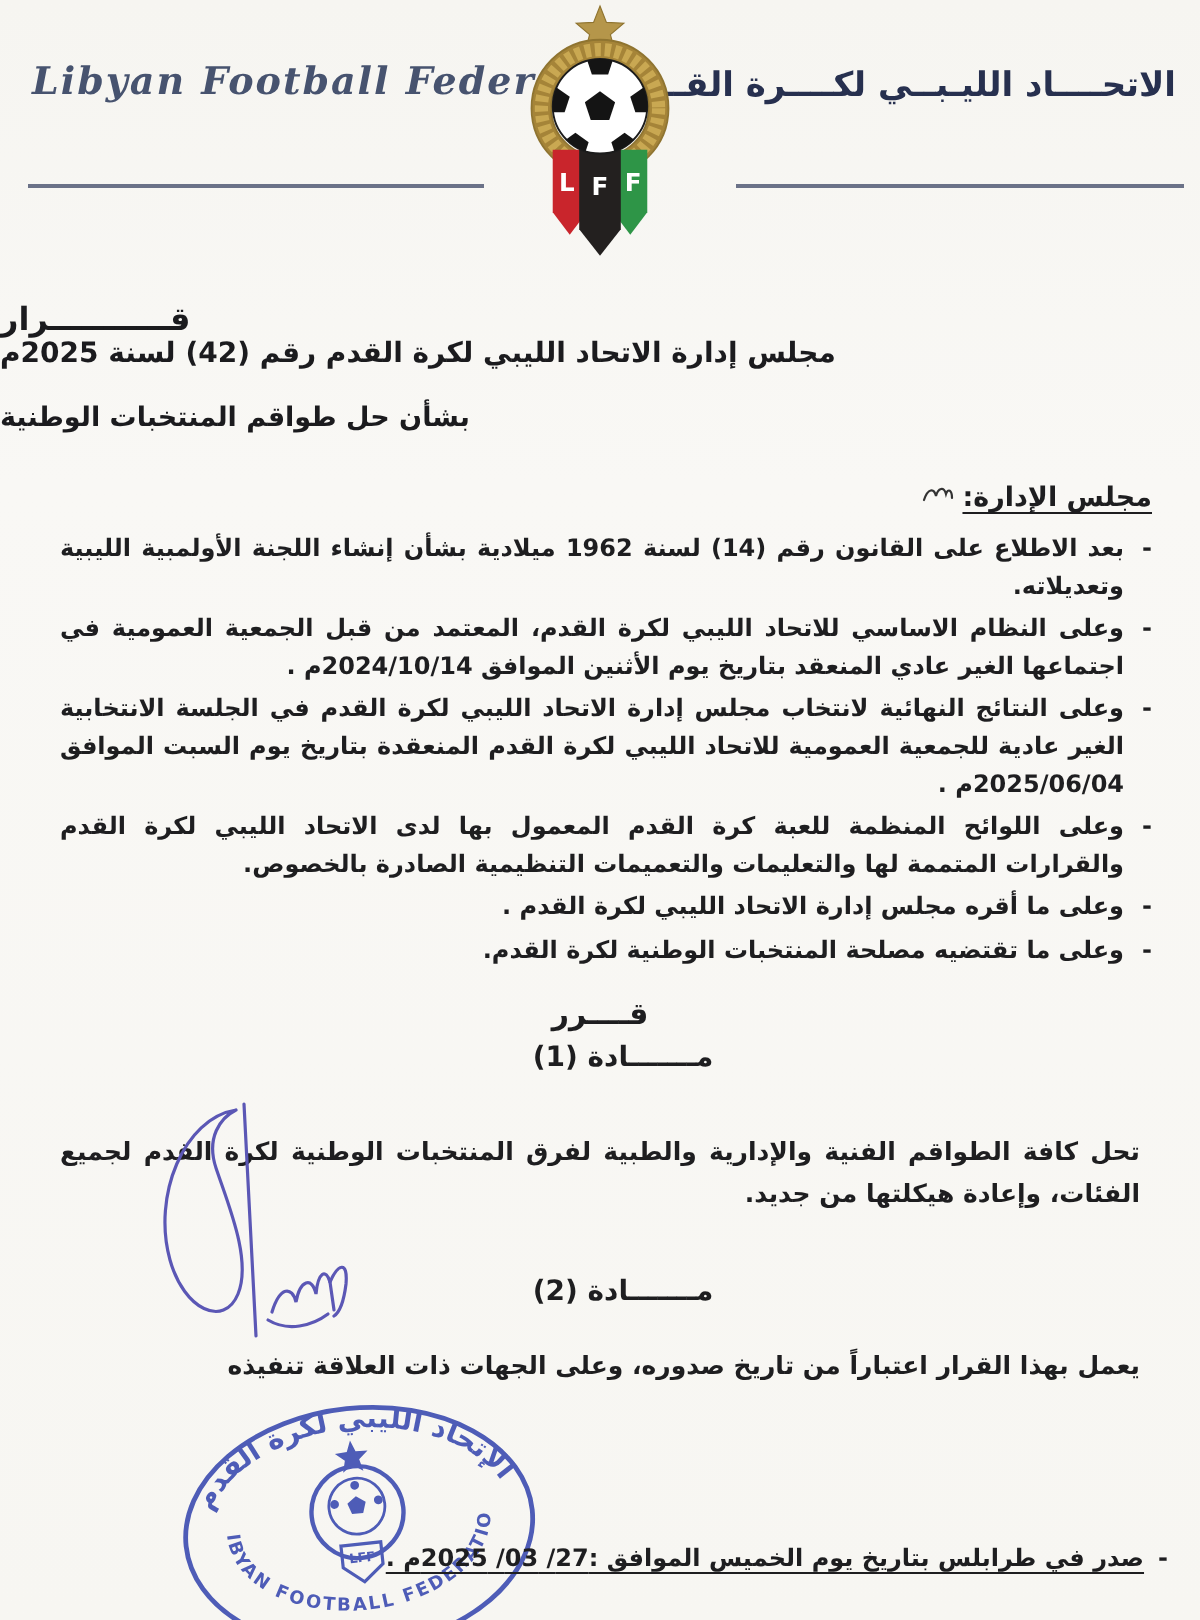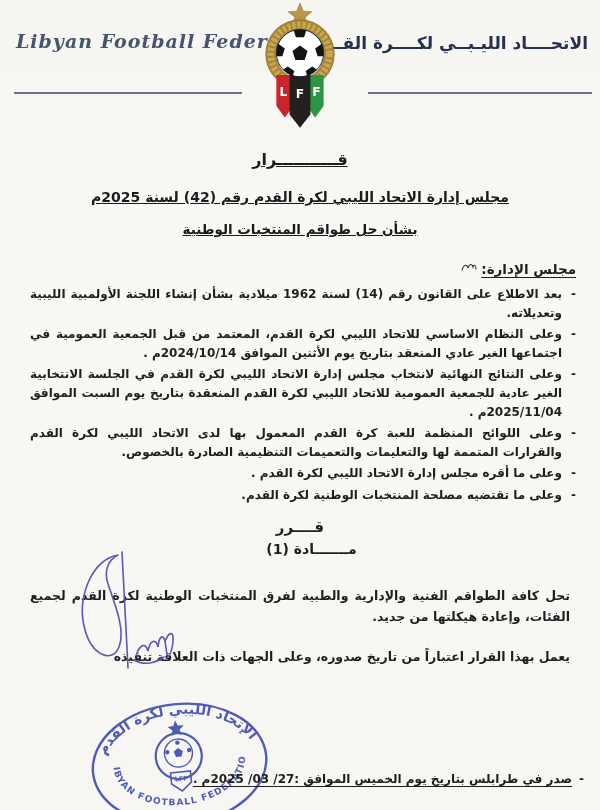--- a/index.html
+++ b/index.html
@@ -24,23 +24,23 @@
     font-family:"DejaVu Serif", serif; font-style:italic; font-weight:bold;
     font-size:19px; color:#47536f; letter-spacing:1px; white-space:nowrap;
   }
   .arabic-title{
     position:absolute; right:12px; top:33px;
     font-size:17px; font-weight:bold; color:#27304f; direction:rtl; white-space:nowrap;
   }
   .logo{ position:absolute; left:50%; transform:translateX(-50%); top:2px; z-index:2; }
 
   
-  .title-block{ text-align:center; direction:rtl; font-weight:bold; margin-top:10px; color:#1b1b1e;text-decoration:underline; }
+  .title-block{ text-align:left; direction:rtl; font-weight:bold; margin-top:10px; color:#1b1b1e; }
   .decision-word{ font-size:16px; letter-spacing:.5px; }
-  .title-line1{ font-size:14px; margin-top:20px; }
+  .title-line1{ font-size:14px; margin-top:0; }
   .title-line2{ font-size:13.5px; margin-top:16px; }
 
   
   .preamble{ direction:rtl; padding:0 24px 0 30px; margin-top:24px; }
   .preamble-head-row{ display:flex; align-items:flex-start; gap:4px; }
   .preamble-heading{
     font-weight:bold; font-size:13.5px; text-decoration:underline;
     text-underline-offset:3px;
     text-align:center;
   }
@@ -144,21 +144,21 @@
       <li class="bullet">
         <span class="dash">-</span>
         <span>بعد الاطلاع على القانون رقم (14) لسنة 1962 ميلادية بشأن إنشاء اللجنة الأولمبية الليبية وتعديلاته.</span>
       </li>
       <li class="bullet">
         <span class="dash">-</span>
         <span>وعلى النظام الاساسي للاتحاد الليبي لكرة القدم، المعتمد من قبل الجمعية العمومية في اجتماعها الغير عادي المنعقد بتاريخ يوم الأثنين الموافق 2024/10/14م .</span>
       </li>
       <li class="bullet">
         <span class="dash">-</span>
-        <span>وعلى النتائج النهائية لانتخاب مجلس إدارة الاتحاد الليبي لكرة القدم في الجلسة الانتخابية الغير عادية للجمعية العمومية للاتحاد الليبي لكرة القدم المنعقدة بتاريخ يوم السبت الموافق 2025/11/04م .</span>
+        <span>وعلى النتائج النهائية لانتخاب مجلس إدارة الاتحاد الليبي لكرة القدم في الجلسة الانتخابية الغير عادية للجمعية العمومية للاتحاد الليبي لكرة القدم المنعقدة بتاريخ يوم السبت الموافق 2025/06/04م .</span>
       </li>
       <li class="bullet">
         <span class="dash">-</span>
         <span>وعلى اللوائح المنظمة للعبة كرة القدم المعمول بها لدى الاتحاد الليبي لكرة القدم والقرارات المتممة لها والتعليمات والتعميمات التنظيمية الصادرة بالخصوص.</span>
       </li>
       <li class="bullet">
         <span class="dash">-</span>
         <span>وعلى ما أقره مجلس إدارة الاتحاد الليبي لكرة القدم .</span>
       </li>
       <li class="bullet">
@@ -166,20 +166,21 @@
         <span>وعلى ما تقتضيه مصلحة المنتخبات الوطنية لكرة القدم.</span>
       </li>
     </ul>
   </div>
 
   <div class="decided-word">قــــرر</div>
 
   <div class="article-heading">مـــــــادة (1)</div>
   <div class="article-body">تحل كافة الطواقم الفنية والإدارية والطبية لفرق المنتخبات الوطنية  لكرة القدم لجميع الفئات، وإعادة هيكلتها من جديد.</div>
 
+  <div class="article-heading second">مـــــــادة (2)</div>
   <div class="article-body single">يعمل بهذا القرار اعتباراً من تاريخ صدوره، وعلى الجهات ذات العلاقة تنفيذه</div>
 
   <div class="signature">
     <svg width="150" height="135" viewBox="0 0 150 135">
       <g fill="none" stroke="#5b57b5" stroke-width="1.6" stroke-linecap="round">
         <path d="M48 5 C22 9, 6 48, 15 80 C22 105, 42 114, 49 97 C56 80, 44 52, 38 34 C33 19, 40 9, 48 5"></path>
         <path d="M52 2 C54 40, 56 80, 58 118"></path>
         <path d="M66 106 C70 93, 76 93, 78 101 C80 90, 86 88, 88 97 C89 86, 93 84, 95 91 L 97 105"></path>
         <path d="M95 91 C99 82, 104 80, 103 92 C102 100, 100 106, 97 108"></path>
         <path d="M64 110 C74 116, 86 113, 94 107"></path>

